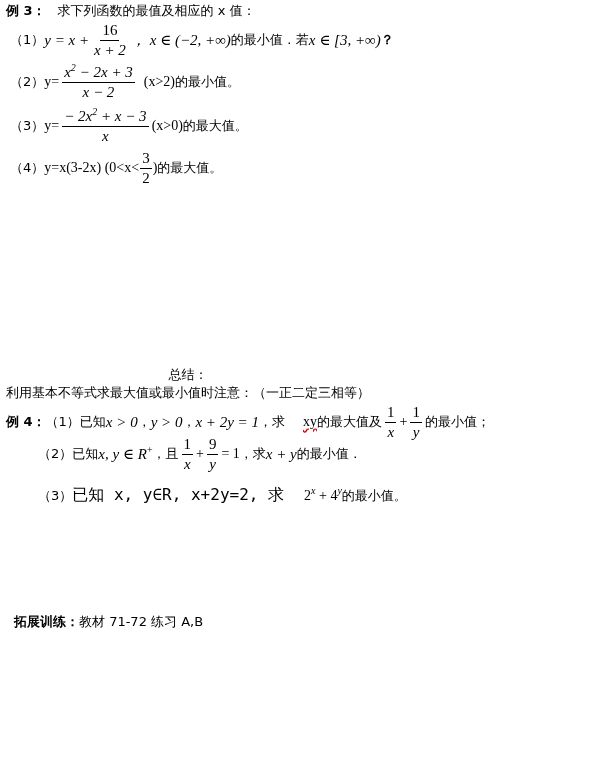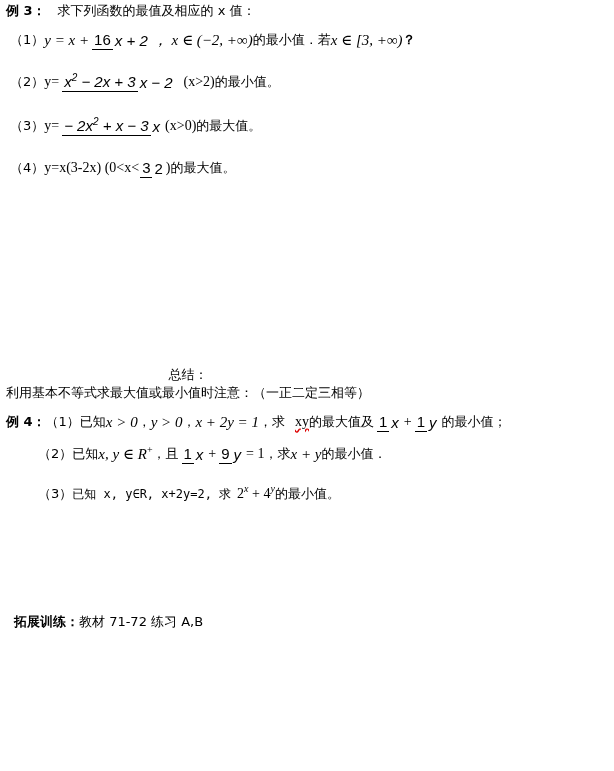--- a/index.html
+++ b/index.html
@@ -2,22 +2,22 @@
 <html><head>
 <meta charset="utf-8">
 <style>
   html, body { margin:0; padding:0; background:#ffffff; }
   body { width:614px; height:771px; position:relative; overflow:hidden;
          font-family:"DejaVu Sans", "Liberation Sans", sans-serif; color:#000; font-size:13px; }
   .line { position:absolute; white-space:nowrap; display:flex; align-items:center; }
   .m { font-family:"Liberation Serif", "DejaVu Serif", serif; font-style:italic; font-size:15px; }
   .r { font-family:"Liberation Serif", "DejaVu Serif", serif; font-size:14px; }
   .b { font-weight:bold; }
-  .frac { display:inline-flex; flex-direction:row; align-items:center; vertical-align:middle; margin:0 3px;
-          font-family:Liberation Sans, sans-serif; font-size:15px; }
+  .frac { display:inline-flex; flex-direction:column; align-items:center; vertical-align:middle; margin:0 3px;
+          font-family:Liberation Serif, serif; font-size:15px; }
   .frac .num { padding:0 2px 1px; border-bottom:1px solid #000; line-height:17px; }
   .frac .den { padding:1px 2px 0; line-height:17px; font-style:italic; }
   .frac .num.up { font-style:normal; }
   .frac .num.it { font-style:italic; }
   .frac .den.up { font-style:normal; }
   sup { font-size:10px; vertical-align:super; line-height:0; }
   .squig { text-decoration:underline wavy #d00; text-underline-offset:2px; }
   .gap { display:inline-block; width:6px; }
 </style>
 </head>
@@ -83,21 +83,21 @@
 <div class="line" style="left:6px; top:400px; height:44px;">
   <span class="b">例 4：</span>
   <span>（1）</span>
   <span>已知</span>
   <span class="m">x &gt; 0</span>
   <span>，</span>
   <span class="m">y &gt; 0</span>
   <span>，</span>
   <span class="m">x + 2y = 1</span>
   <span>，求</span>
-  <span class="r squig" style="margin-left:10px;">xy</span>
+  <span class="r squig" style="margin-left:18px;">xy</span>
   <span>的最大值及</span>
   <span class="frac">
     <span class="num up">1</span>
     <span class="den">x</span>
   </span>
   <span class="r">+</span>
   <span class="frac">
     <span class="num up">1</span>
     <span class="den">y</span>
   </span>
@@ -119,21 +119,21 @@
     <span class="den">y</span>
   </span>
   <span class="r">= 1</span>
   <span>，求</span>
   <span class="m">x + y</span>
   <span>的最小值．</span>
 </div>
 
 <div class="line" style="left:38px; top:485px;">
   <span>（3）</span>
-  <span class="r" style="font-family:'DejaVu Sans Mono','Liberation Mono',monospace; font-size:12px;">已知 x, y∈R, x+2y=2, 求</span>
-  <span class="r" style="margin-left:6px;"><span>2</span><sup class="m" style="font-size:10px">x</sup><span> + </span><span>4</span><sup class="m" style="font-size:10px">y</sup></span>
+  <span class="r" style="font-family:'DejaVu Sans Mono','Liberation Mono',monospace; font-size:16px;">已知 x, y∈R, x+2y=2, 求</span>
+  <span class="r" style="margin-left:20px;"><span>2</span><sup class="m" style="font-size:10px">x</sup><span> + </span><span>4</span><sup class="m" style="font-size:10px">y</sup></span>
   <span>的最小值。</span>
 </div>
 
 <div class="line" style="left:14px; top:613px;text-align:center;">
   <span class="b">拓展训练：</span>
   <span>教材 71-72 练习 A,B</span>
 </div>
 
 </body></html>

